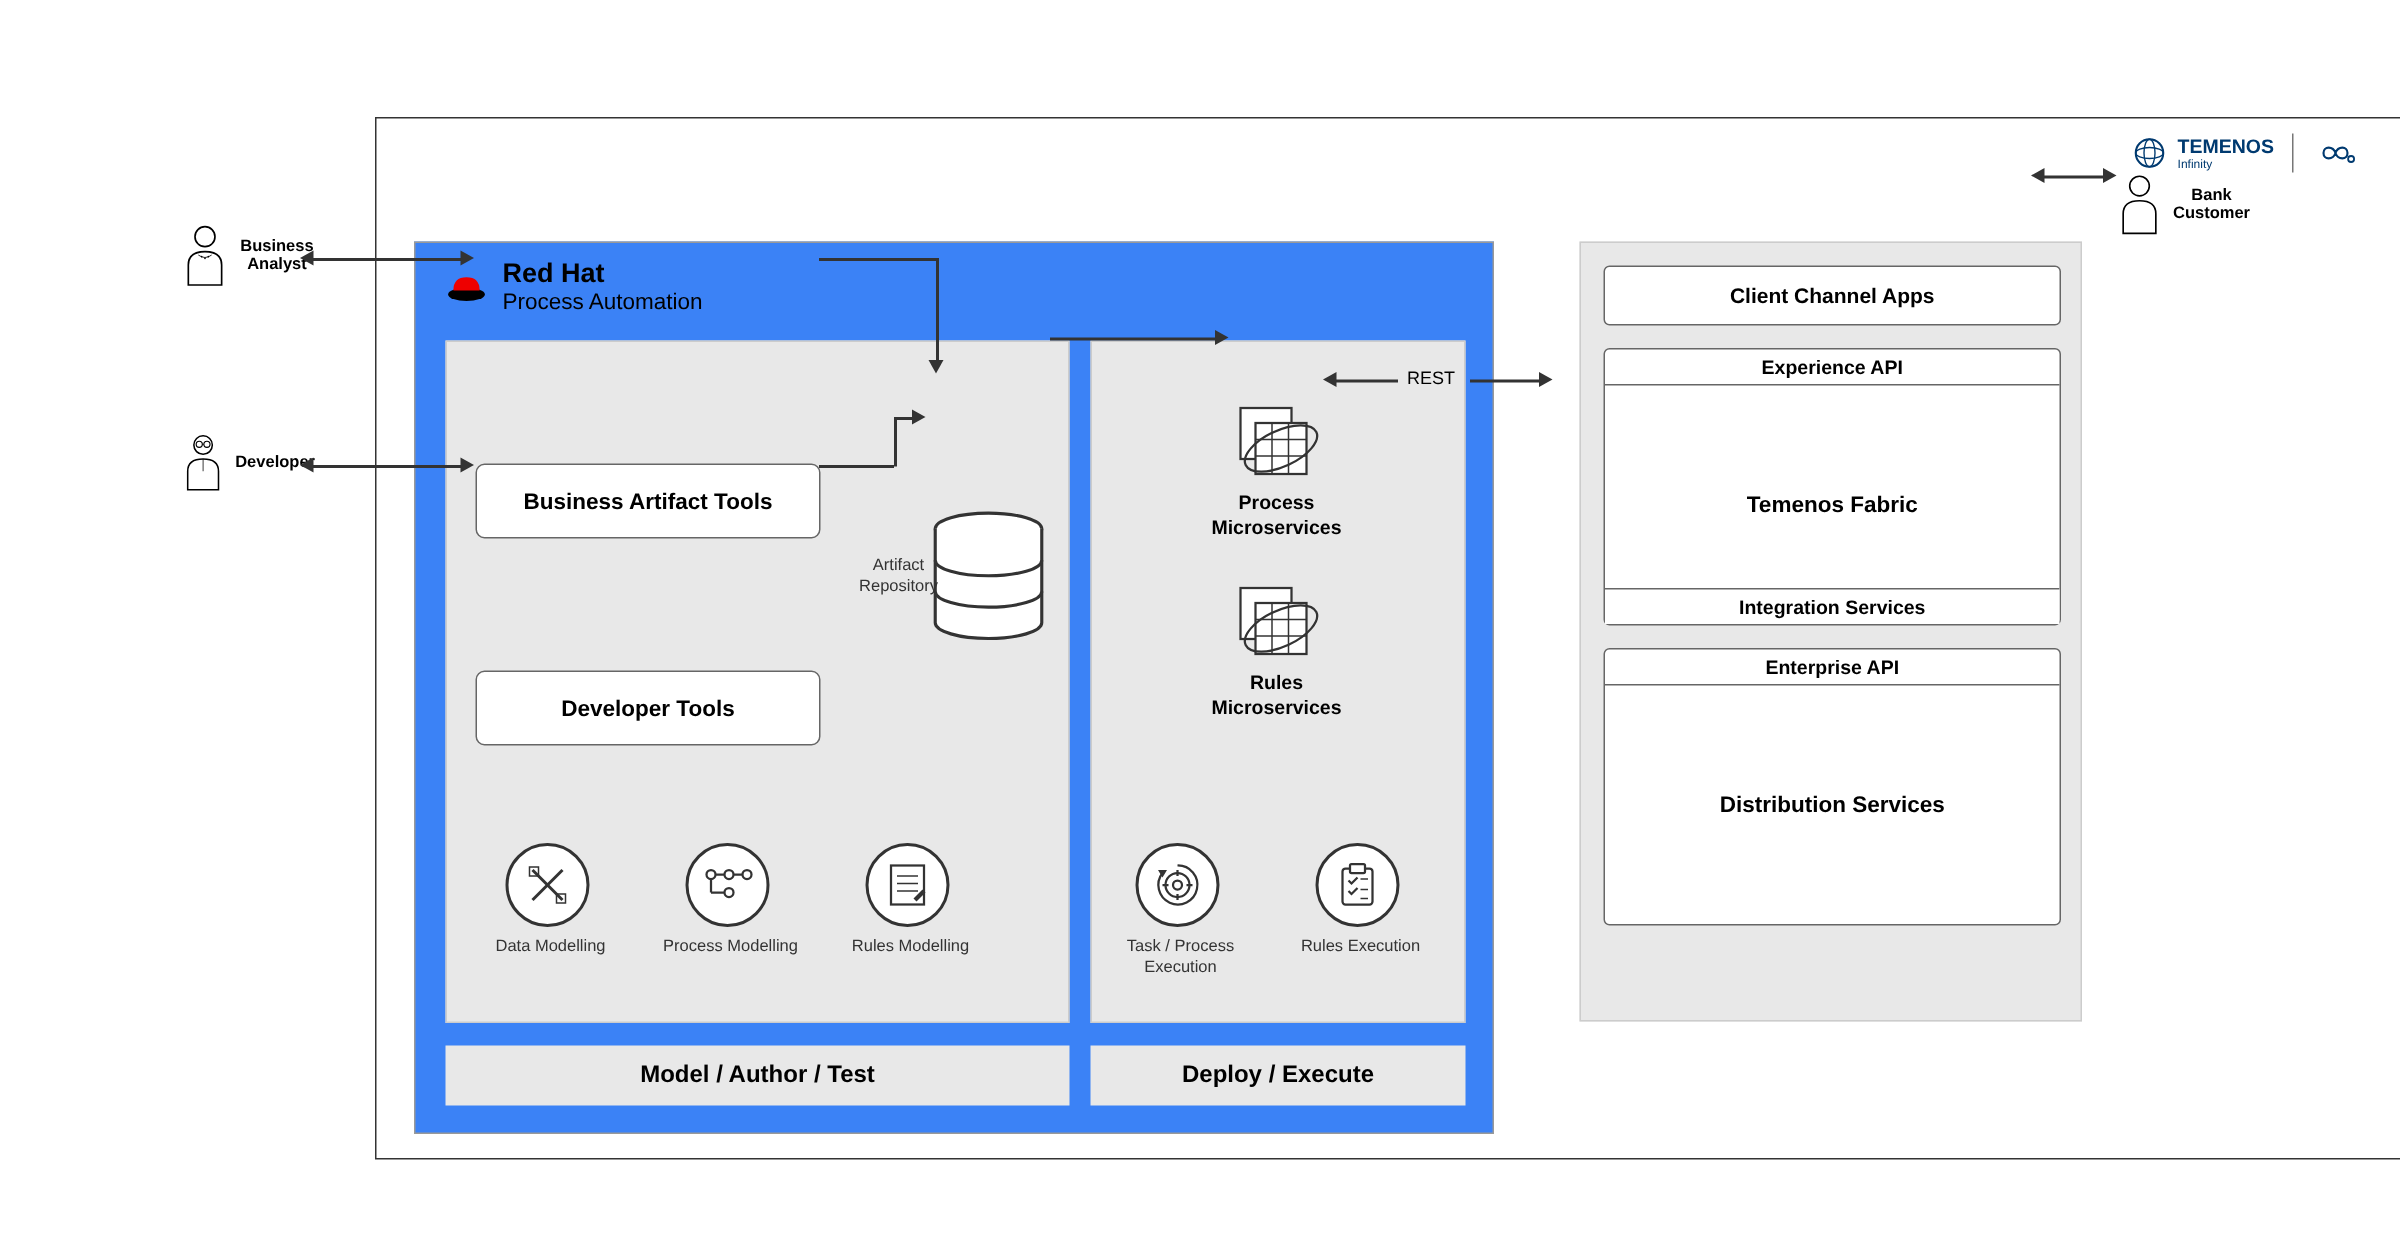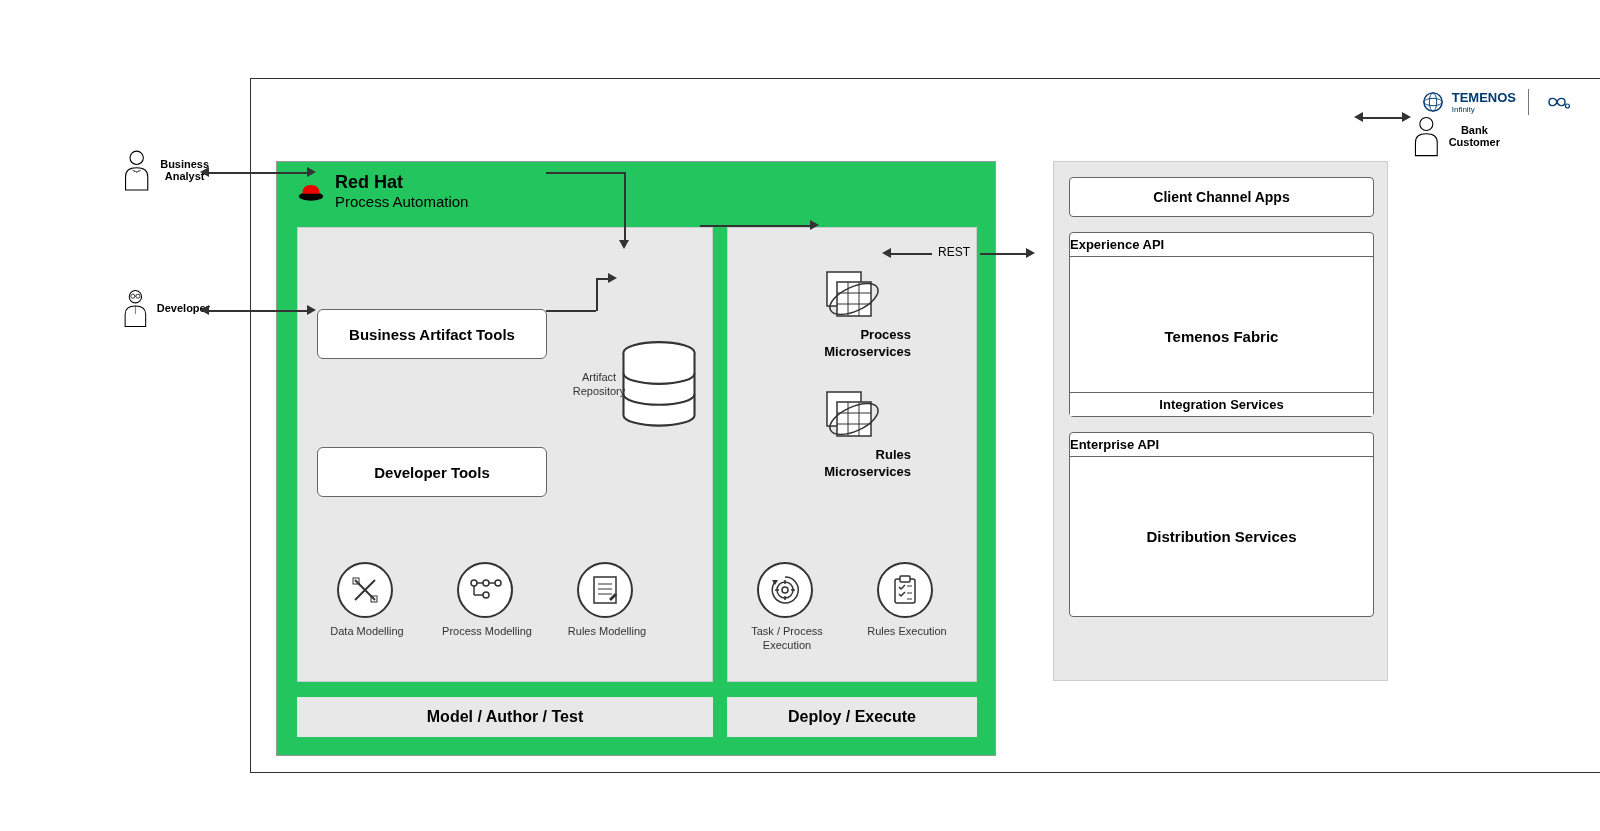--- a/index.html
+++ b/index.html
@@ -29,21 +29,21 @@
     width: 22px; height: 22px;
   }
   .temenos-logo .sep { border-left: 1.5px solid #777; height: 26px; margin: 0 4px;}
   .temenos-logo .infin { width: 32px; height: 22px; }
 
   .redhat-panel {
     position: absolute;
     left: 25px; top: 82px;
     width: 720px; height: 595px;
     border: 1.5px solid #999;
-    background: #22c55e;
+    background: #3b82f6;
   }
   .redhat-title {
     position: absolute; left: 20px; top: 10px;
     display: flex; align-items: center; gap: 10px;
   }
   .redhat-title .hat { width: 28px; height: 22px; }
   .redhat-title .txt1 { font-size: 18px; font-weight: 700; }
   .redhat-title .txt2 { font-size: 15px; font-weight: 400; }
 
   .gray-panel {
@@ -64,21 +64,21 @@
   }
   .biz-tools { left: 40px; top: 147px; width: 230px; height: 50px; }
   .dev-tools { left: 40px; top: 285px; width: 230px; height: 50px; }
 
   .db-icon { position: absolute; left: 340px; top: 178px; width: 84px; height: 94px; }
   .db-label { position: absolute; left: 292px; top: 208px; width: 60px; text-align: center; font-size: 11px; color: #333; line-height: 1.3;}
 
   .ms-icon { position: absolute; width: 64px; height: 58px; }
   .proc-ms { left: 545px; top: 105px; }
   .rules-ms { left: 545px; top: 225px; }
-  .ms-label { position: absolute; width: 120px; text-align: right; font-size: 13px; font-weight: 700; line-height: 1.3;}
+  .ms-label { position: absolute; width: 120px; text-align: center; font-size: 13px; font-weight: 700; line-height: 1.3;}
   .proc-ms-lbl { left: 514px; top: 165px; }
   .rules-ms-lbl { left: 514px; top: 285px; }
 
   .circ-icon {
     position: absolute; width: 56px; height: 56px;
     border: 2px solid #333; border-radius: 50%;
     background: #fff;
     display: flex; align-items: center; justify-content: center;
   }
   .circ-label { position: absolute; width: 100px; text-align: center; font-size: 11px; color: #333; line-height: 1.3;}
@@ -110,21 +110,21 @@
     background: #fff;
     border: 1.5px solid #666;
     border-radius: 4px;
     display: flex; align-items: center; justify-content: center;
     font-size: 14px; font-weight: 700;
     flex-direction: column;
   }
   .svc-header {
     font-size: 13px; font-weight: 700;
     border-bottom: 1.2px solid #666;
-    width: 100%; text-align: left; padding: 4px 0;
+    width: 100%; text-align: center; padding: 4px 0;
   }
   .svc-body { flex: 1; display: flex; align-items: center; justify-content: center; font-weight: 700; font-size: 15px;}
   .client-apps { left: 15px; top: 15px; width: 305px; height: 40px; }
   .fabric-box  { left: 15px; top: 70px; width: 305px; height: 185px; }
   .dist-box    { left: 15px; top: 270px; width: 305px; height: 185px; }
   .integ-svc-hdr { position: absolute; bottom: 0; width: 100%; border-top: 1.2px solid #666; border-bottom: none; font-size: 13px; font-weight: 700; text-align: center; padding: 4px 0; background:#fff;}
 
   .actor {
     position: absolute; width: 90px; text-align: center;
     display: flex; flex-direction: row; align-items: center; gap: 6px;

